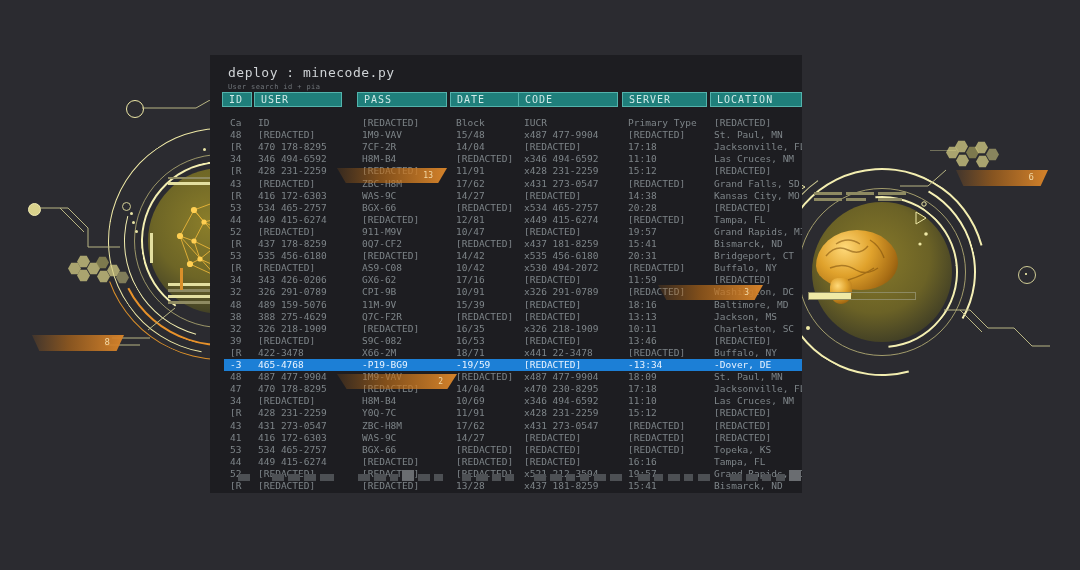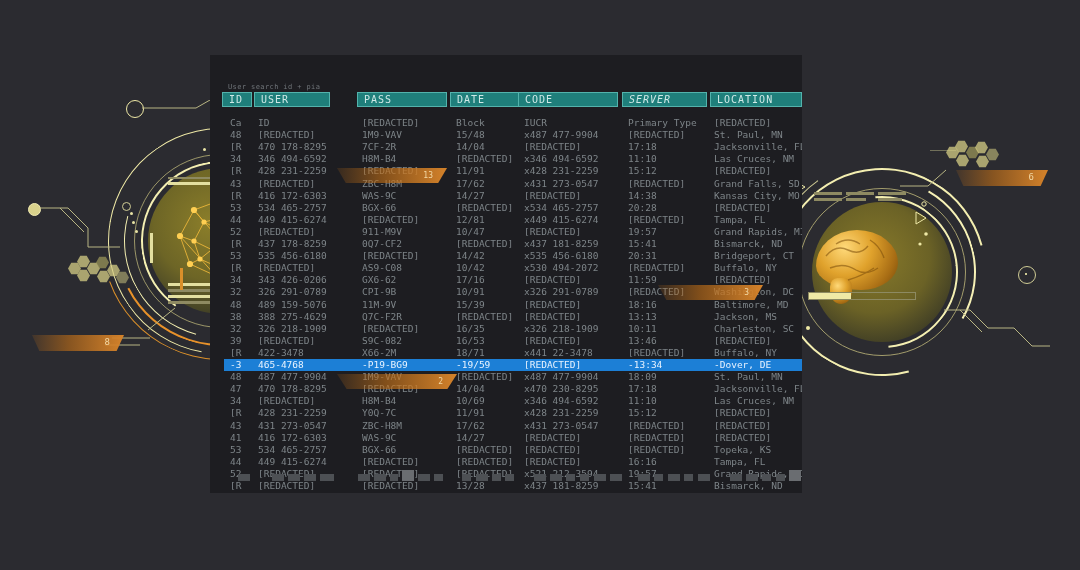--- a/index.html
+++ b/index.html
@@ -342,28 +342,29 @@
     <circle cx="80" cy="12" r="9" fill="none" stroke="#cfcb94" stroke-width="1"></circle>
     <path d="M80,21 L80,48 L120,48 L150,62 L220,62" stroke="#b8b583" stroke-width="1" fill="none"></path>
     <circle cx="114" cy="58" r="8" fill="none" stroke="#cfcb94" stroke-width="1"></circle>
     <circle cx="114" cy="58" r="1.4" fill="#cfcb94"></circle>
     <path d="M196,130 L230,130 L260,104 L284,104" stroke="#b8b583" stroke-width="1" fill="none"></path>
     <path d="M152,150 L188,150 L210,126" stroke="#b8b583" stroke-width="1" fill="none"></path>
     <circle cx="252" cy="92" r="6" fill="#d8d193"></circle>
   </svg>
 
   <div id="console">
+    <div id="title">deploy : minecode.py</div>
     <div id="subtitle">User search id + pia</div>
     <div id="tabs">
         <div class="tab" style="left: 0px; width: 30px;">ID</div>
-        <div class="tab" style="left: 32px; width: 76px;">USER</div>
+        <div class="tab" style="left: 32px; width: 88px;">USER</div>
         <div class="tab" style="left: 135px; width: 90px;">PASS</div>
         <div class="tab" style="left: 228px; width: 80px;">DATE</div>
         <div class="tab" style="left: 296px; width: 100px;">CODE</div>
-        <div class="tab" style="left: 400px; width: 85px; font-style: italic;">SERVER</div>
+        <div class="tab" style="left: 400px; width: 85px;">SERVER</div>
         <div class="tab" style="left: 488px; width: 92px;">LOCATION</div>
       </div>
     <div id="grid">
         <div class="row" style="top: 0px;"><span class="c0">Ca</span><span class="c1">ID</span><span class="c2">[REDACTED]</span><span class="c3">Block</span><span class="c4">IUCR</span><span class="c5">Primary Type</span><span class="c6">[REDACTED]</span></div>
         <div class="row" style="top: 12.1px;"><span class="c0">48</span><span class="c1">[REDACTED]</span><span class="c2">1M9-VAV</span><span class="c3">15/48</span><span class="c4">x487 477-9904</span><span class="c5">[REDACTED]</span><span class="c6">St. Paul, MN</span></div>
         <div class="row" style="top: 24.2px;"><span class="c0">[R</span><span class="c1">470 178-8295</span><span class="c2">7CF-2R</span><span class="c3">14/04</span><span class="c4">[REDACTED]</span><span class="c5">17:18</span><span class="c6">Jacksonville, FL</span></div>
         <div class="row" style="top: 36.3px;"><span class="c0">34</span><span class="c1">346 494-6592</span><span class="c2">H8M-B4</span><span class="c3">[REDACTED]</span><span class="c4">x346 494-6592</span><span class="c5">11:10</span><span class="c6">Las Cruces, NM</span></div>
         <div class="row" style="top: 48.4px;"><span class="c0">[R</span><span class="c1">428 231-2259</span><span class="c2">[REDACTED]</span><span class="c3">11/91</span><span class="c4">x428 231-2259</span><span class="c5">15:12</span><span class="c6">[REDACTED]</span></div>
         <div class="row" style="top: 60.5px;"><span class="c0">43</span><span class="c1">[REDACTED]</span><span class="c2">ZBC-H8M</span><span class="c3">17/62</span><span class="c4">x431 273-0547</span><span class="c5">[REDACTED]</span><span class="c6">Grand Falls, SD</span></div>
         <div class="row" style="top: 72.6px;"><span class="c0">[R</span><span class="c1">416 172-6303</span><span class="c2">WAS-9C</span><span class="c3">14/27</span><span class="c4">[REDACTED]</span><span class="c5">14:38</span><span class="c6">Kansas City, MO</span></div>

